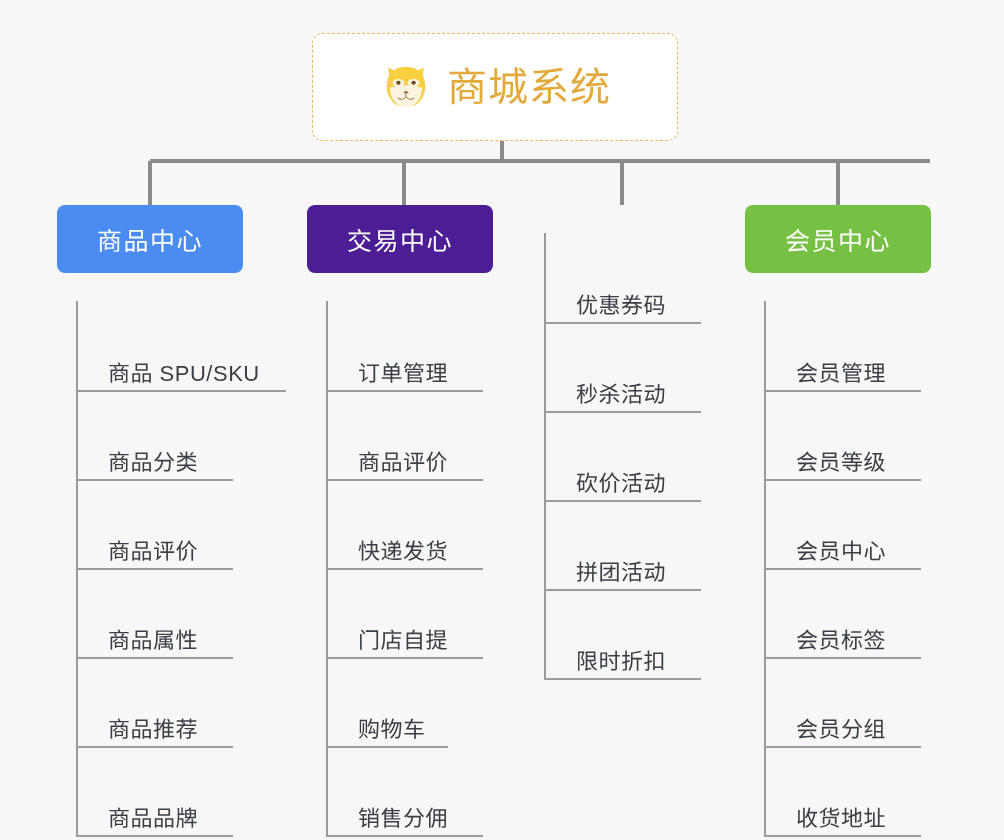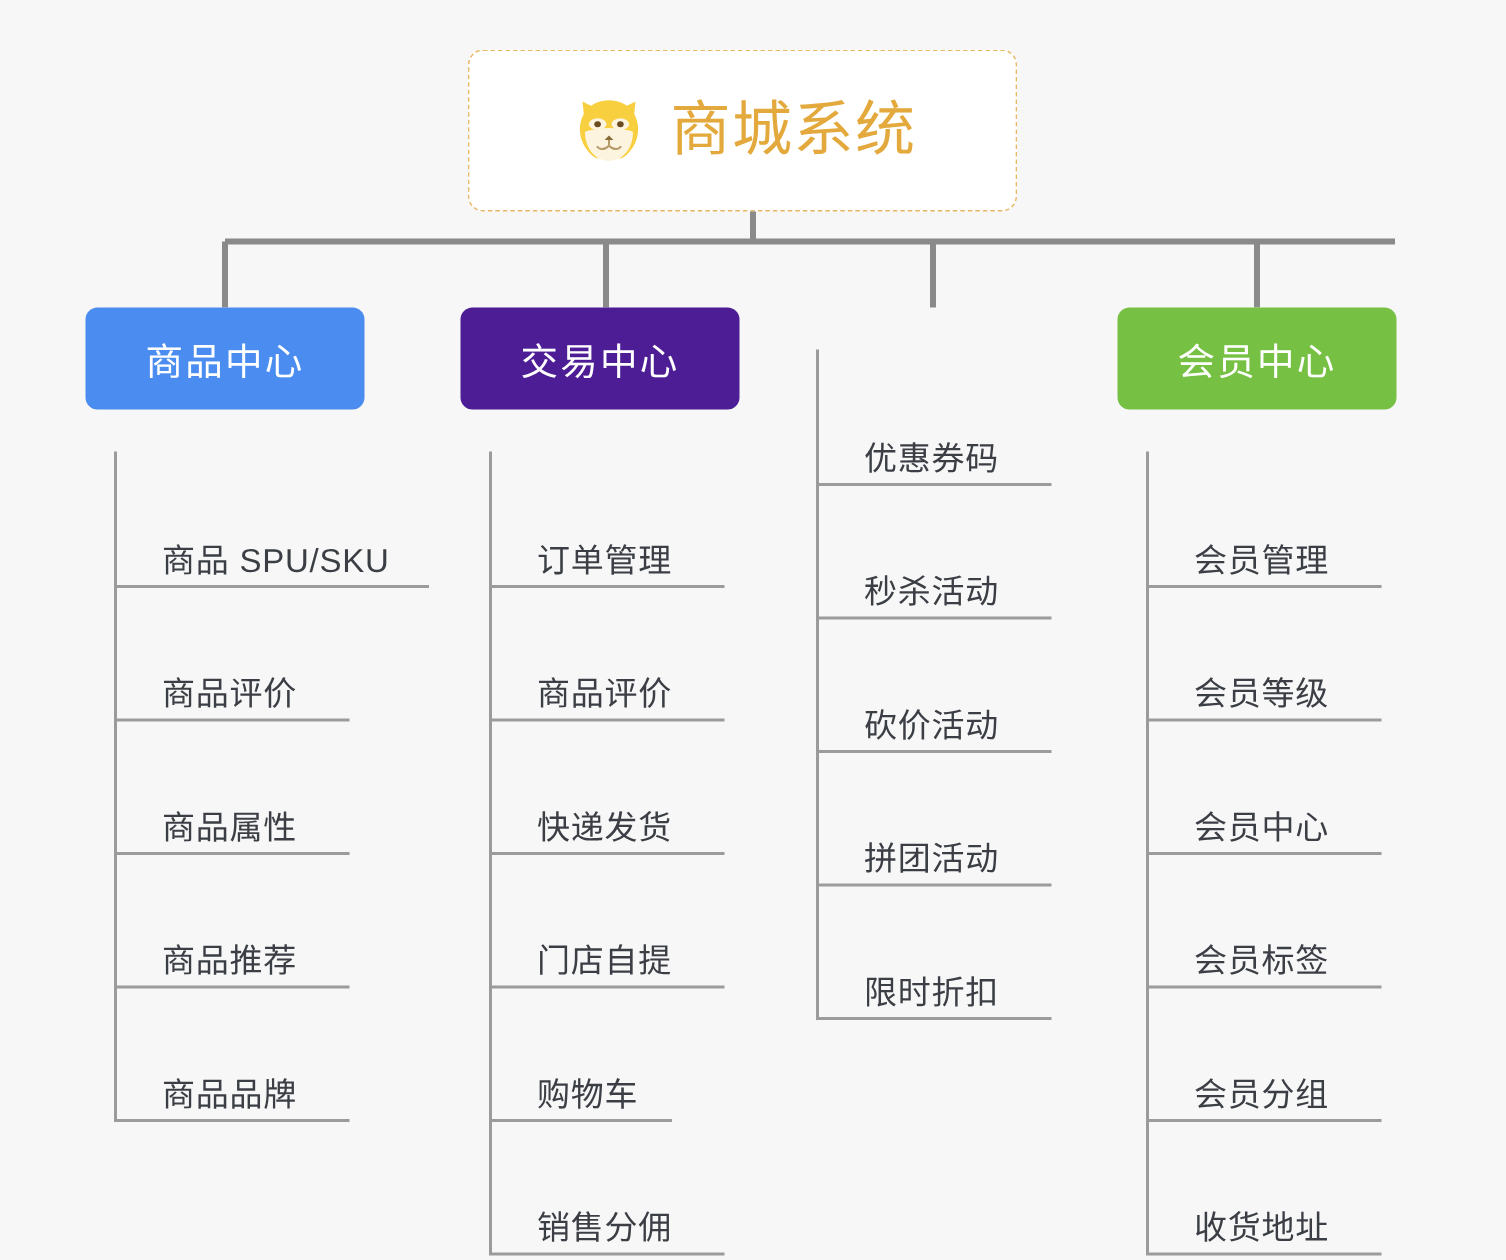--- a/index.html
+++ b/index.html
@@ -162,20 +162,23 @@
 
   <div class="column col-0">
     <div class="cat-box" style="background:#4a8cef">
       <span>商品中心</span>
     </div>
     <div class="leaf-list">
       <div class="leaf-item" style="width:208px">
         <span class="leaf-label">商品 SPU/SKU</span>
       </div>
       <div class="leaf-item">
+        <span class="leaf-label">商品分类</span>
+      </div>
+      <div class="leaf-item">
         <span class="leaf-label">商品评价</span>
       </div>
       <div class="leaf-item">
         <span class="leaf-label">商品属性</span>
       </div>
       <div class="leaf-item">
         <span class="leaf-label">商品推荐</span>
       </div>
       <div class="leaf-item">
         <span class="leaf-label">商品品牌</span>

